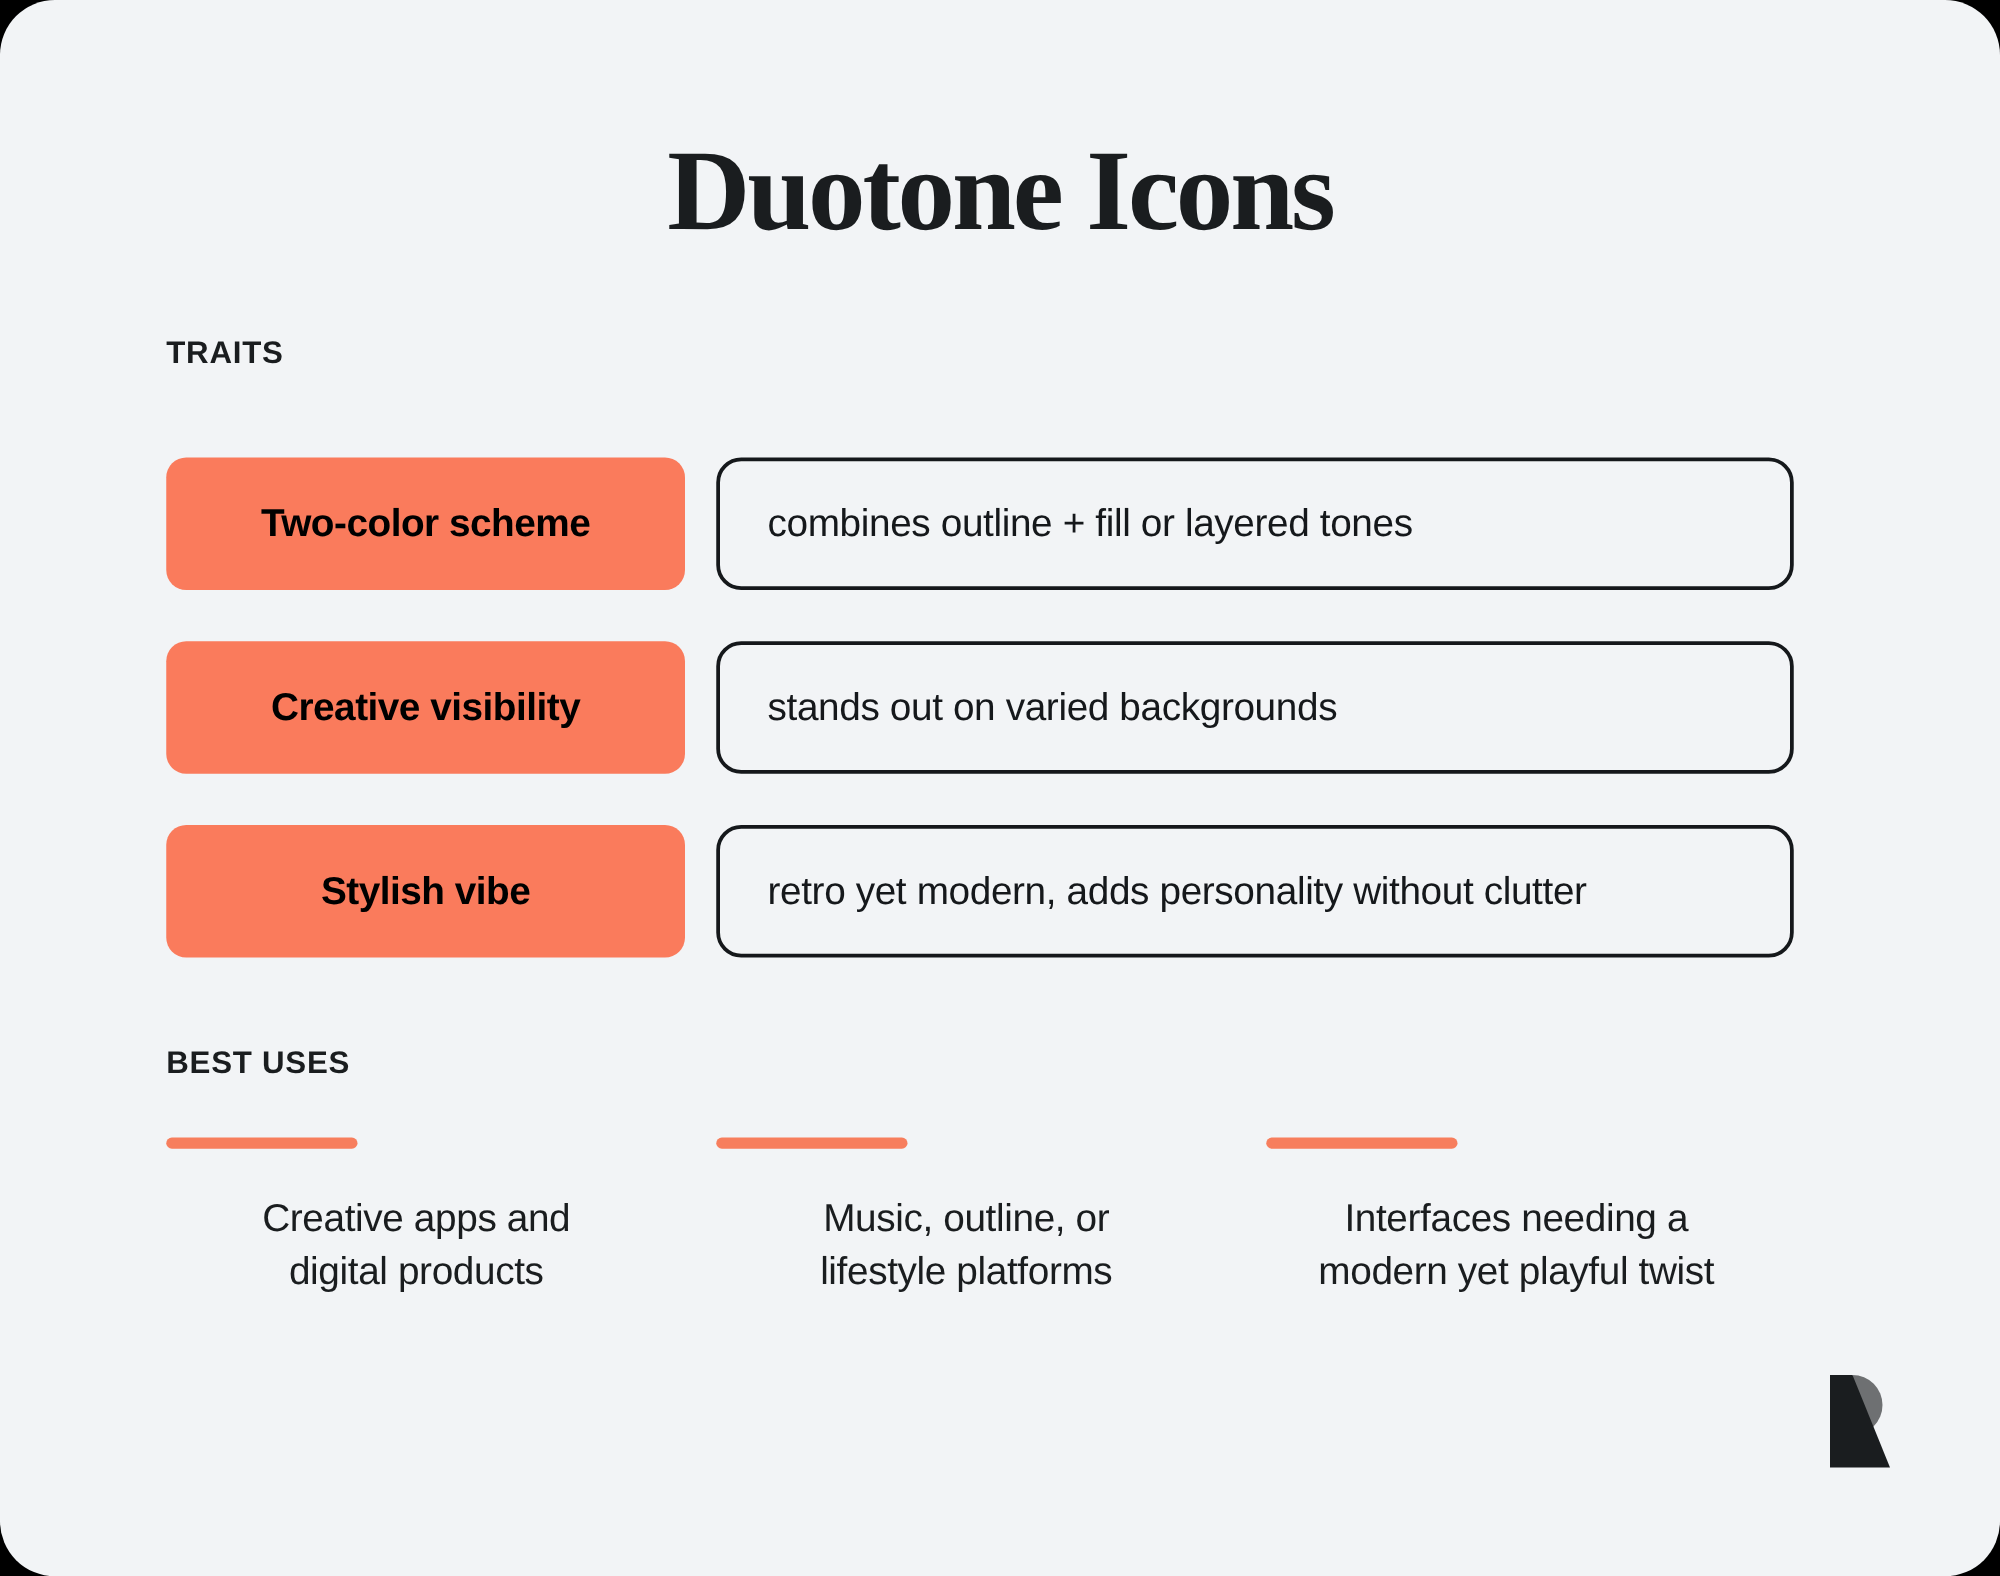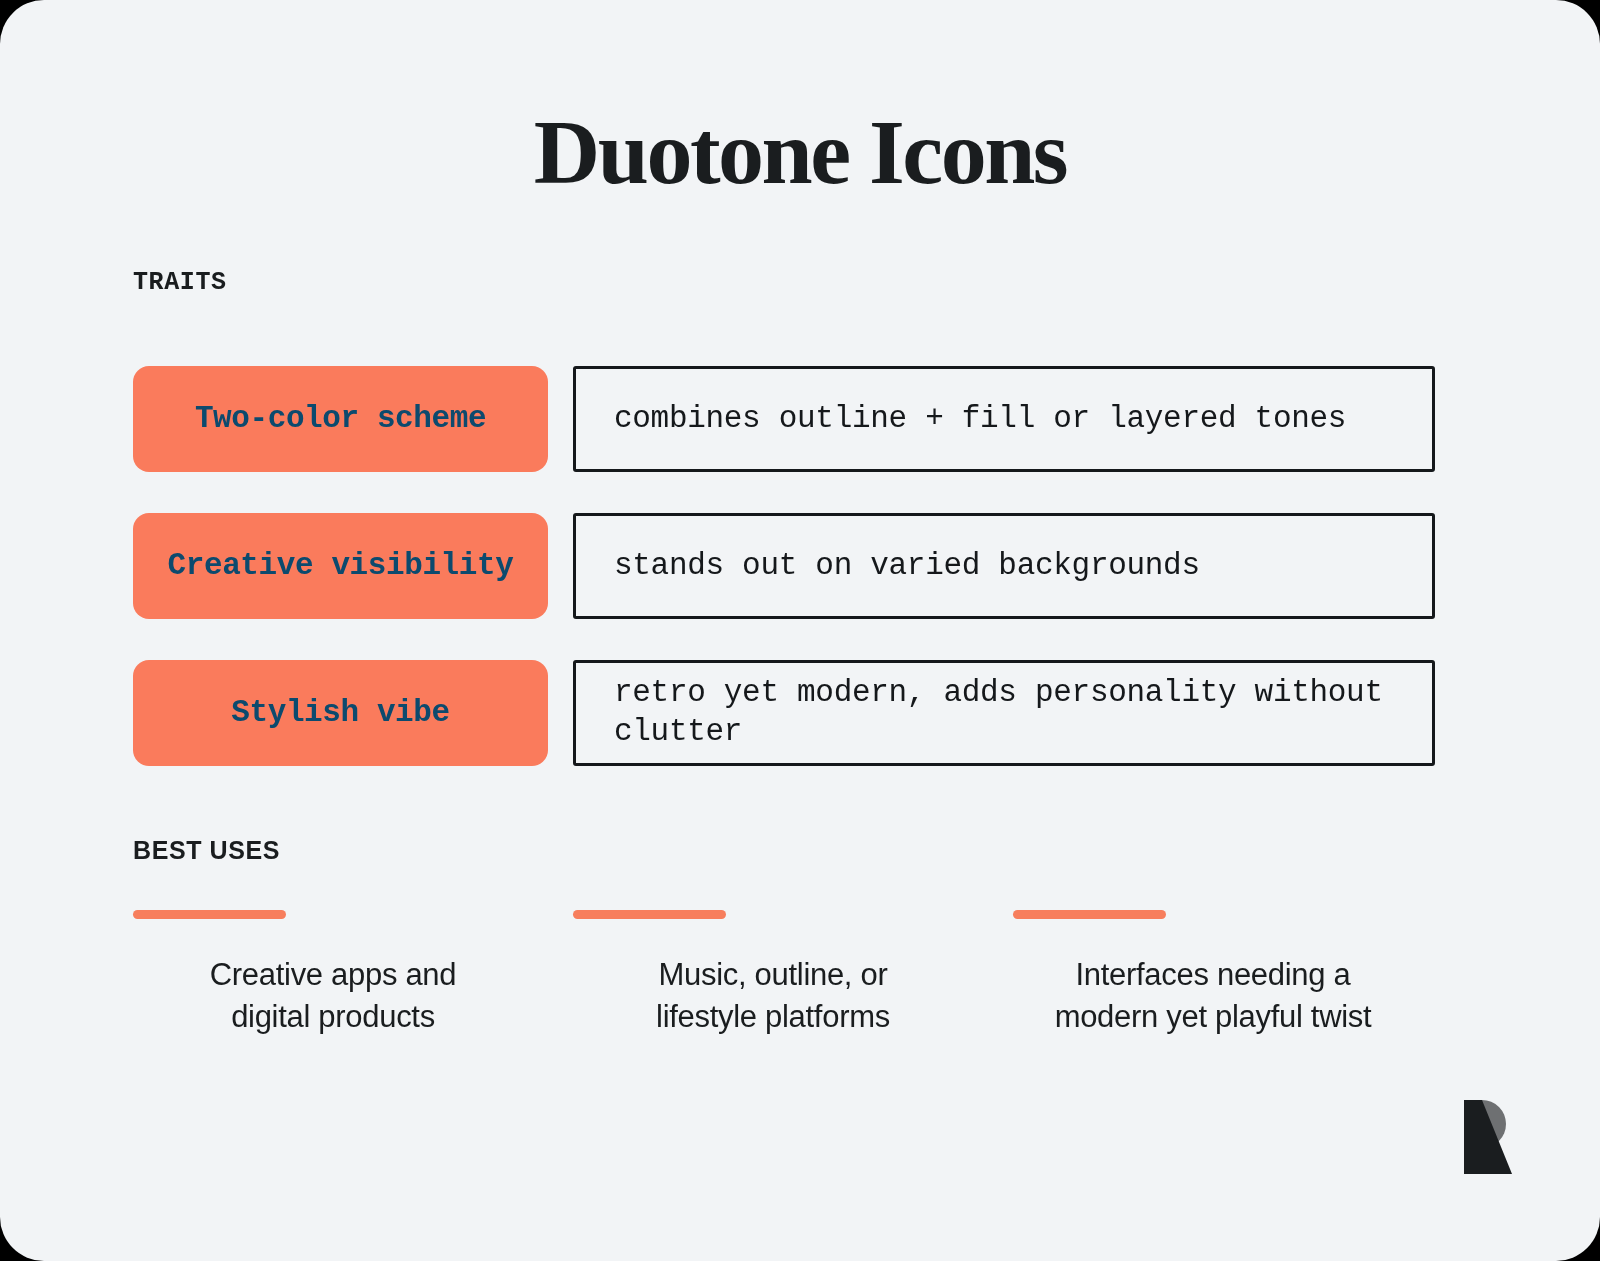--- a/index.html
+++ b/index.html
@@ -48,21 +48,20 @@
   }
   .section-label.traits { top: 268px; }
   .section-label.best-uses { top: 836px; }
 
   
   .traits {
     position: absolute;
     left: 133px;
     top: 366px;
     width: 1302px;
-    font-family: Liberation Mono, monospace;
   }
   .trait-row {
     display: flex;
     align-items: stretch;
     gap: 25px;
     margin-bottom: 41px;
   }
   .trait-row:last-child { margin-bottom: 1px; }
 
   .trait-pill {
@@ -70,34 +69,34 @@
     min-height: 106px;
     box-sizing: border-box;
     background: #FA7B5C;
     border-radius: 16px;
     display: flex;
     align-items: center;
     justify-content: center;
     padding: 10px 18px;
   }
   .trait-pill-label {
-    color: #0c4a6e;
+    color: #000000;
     font-size: 31px;
     font-weight: 700;
     letter-spacing: -0.4px;
     text-align: center;
     line-height: 1.2;
   }
 
   .trait-desc {
     flex: 1;
     min-height: 106px;
     box-sizing: border-box;
     border: 3px solid #15181B;
-    border-radius: 3px;
+    border-radius: 20px;
     background: transparent;
     display: flex;
     align-items: center;
     padding: 10px 38px;
   }
   .trait-desc-text {
     color: #15181B;
     font-size: 31px;
     font-weight: 400;
     letter-spacing: -0.3px;

